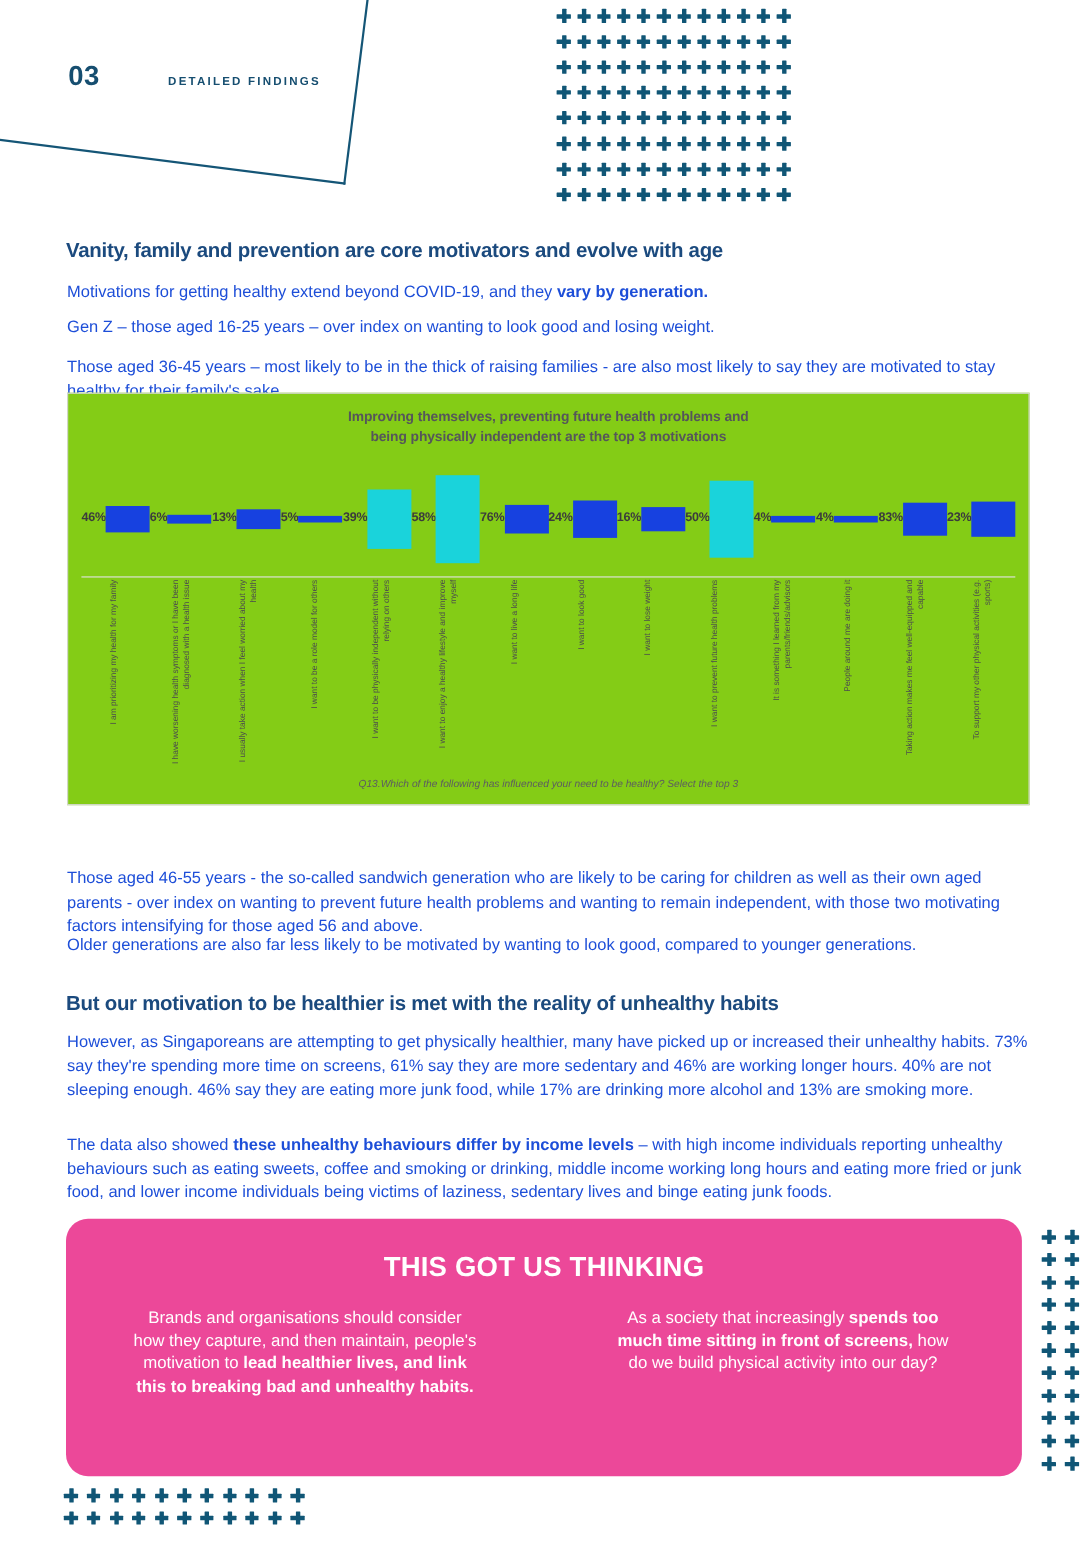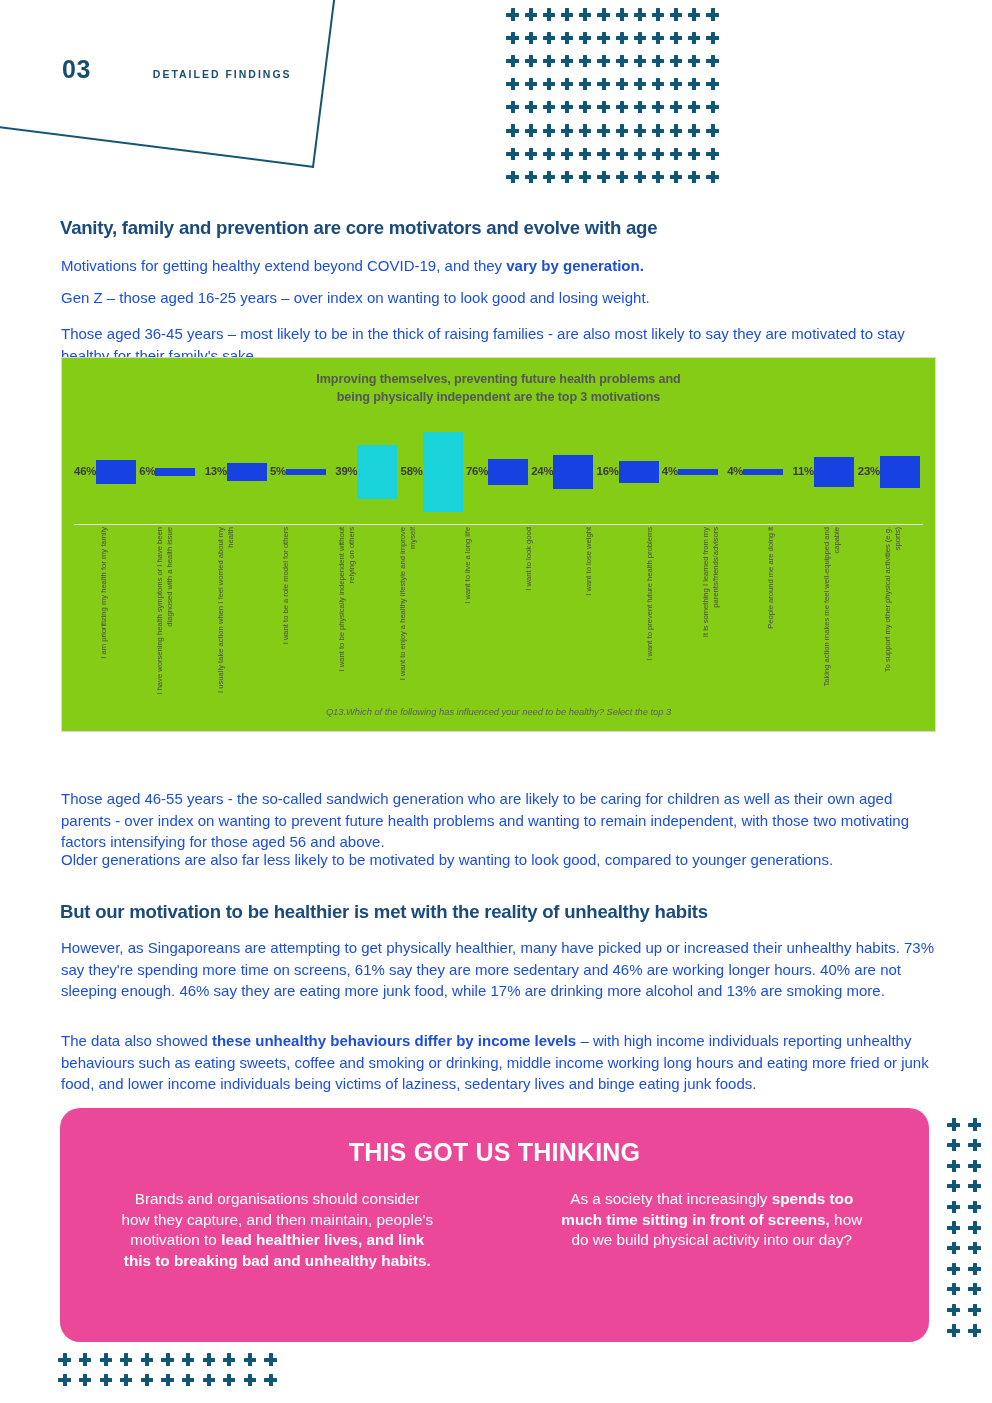--- a/index.html
+++ b/index.html
@@ -427,29 +427,33 @@
       </div>
       <div class="bar-cell">
         <div class="bar-value">24%</div>
         <div class="bar-rect" style="height: 33.2903px; background: rgb(23, 65, 224);"></div>
       </div>
       <div class="bar-cell">
         <div class="bar-value">16%</div>
         <div class="bar-rect" style="height: 22.1935px; background: rgb(23, 65, 224);"></div>
       </div>
       <div class="bar-cell">
+        <div class="bar-value">50%</div>
+        <div class="bar-rect" style="height: 69.3548px; background: rgb(26, 211, 219);"></div>
+      </div>
+      <div class="bar-cell">
         <div class="bar-value">4%</div>
         <div class="bar-rect" style="height: 5.54839px; background: rgb(23, 65, 224);"></div>
       </div>
       <div class="bar-cell">
         <div class="bar-value">4%</div>
         <div class="bar-rect" style="height: 5.54839px; background: rgb(23, 65, 224);"></div>
       </div>
       <div class="bar-cell">
-        <div class="bar-value">11%</div>
+        <div class="bar-value">83%</div>
         <div class="bar-rect" style="height: 29.129px; background: rgb(23, 65, 224);"></div>
       </div>
       <div class="bar-cell">
         <div class="bar-value">23%</div>
         <div class="bar-rect" style="height: 31.9032px; background: rgb(23, 65, 224);"></div>
       </div>
     </div>
   <div class="labels-row" id="labels-row">
       <div class="label-cell">
         <div class="label-rot">I am prioritizing my health for my family</div>

